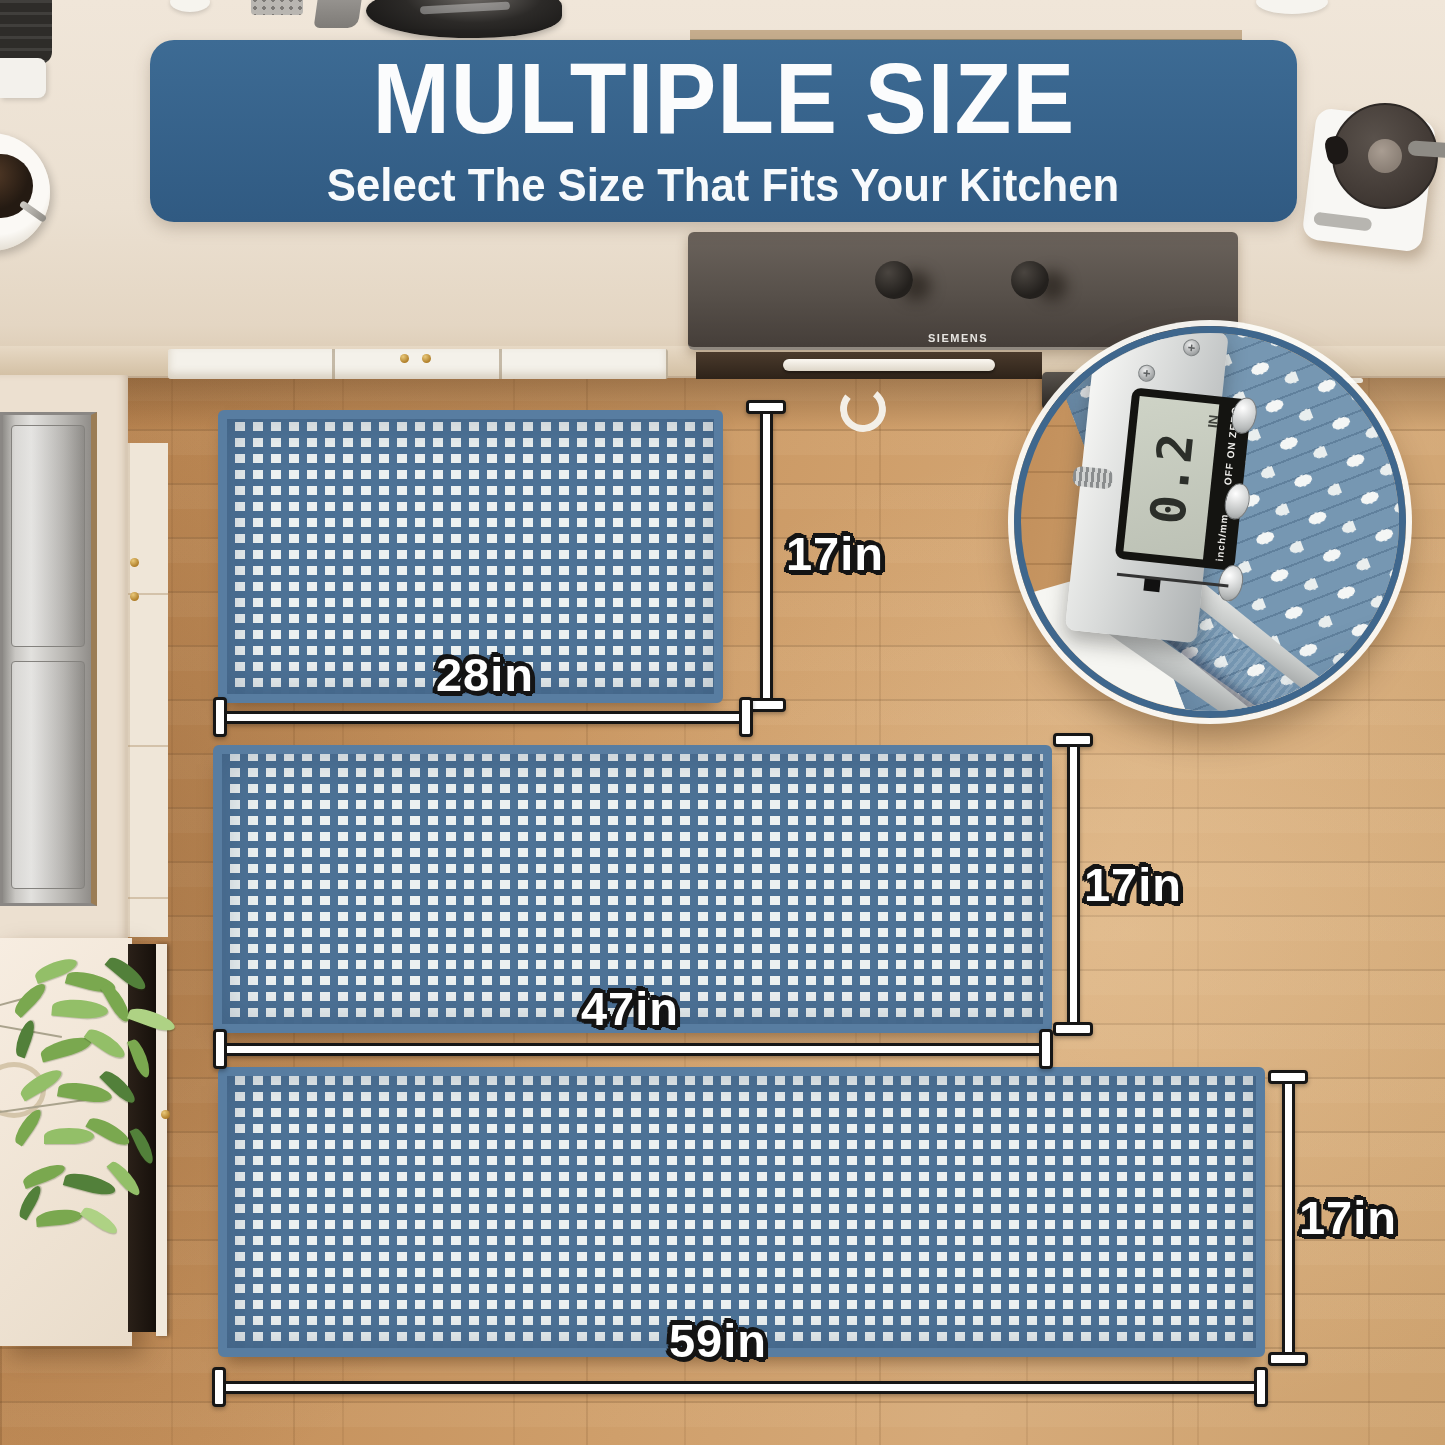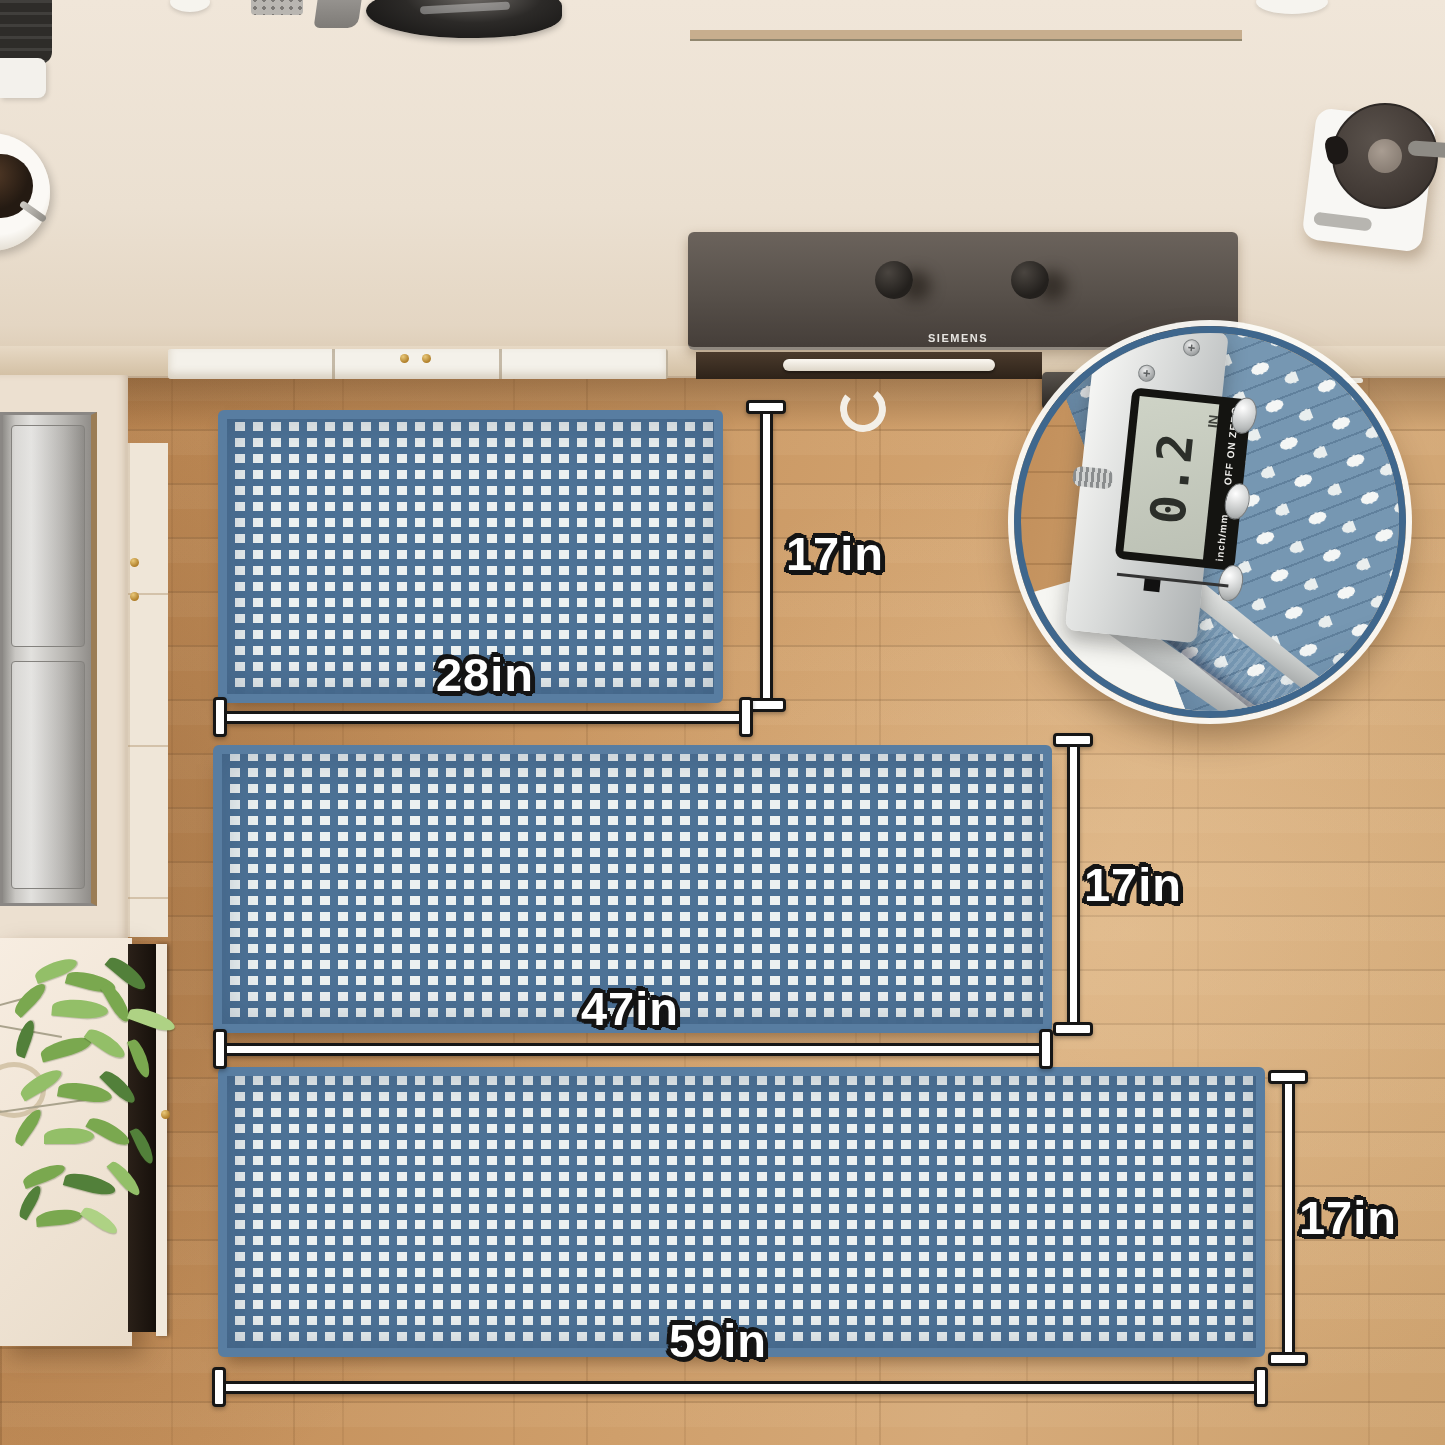--- a/index.html
+++ b/index.html
@@ -294,20 +294,24 @@
       <div class="leaf" style="left: 86px; top: 184px; width: 46px; height: 15px; background: rgb(122, 168, 79); transform: rotate(30deg);"></div>
       <div class="leaf" style="left: 124px; top: 200px; width: 38px; height: 12px; background: rgb(82, 128, 58); transform: rotate(65deg);"></div>
       <div class="leaf" style="left: 22px; top: 228px; width: 44px; height: 14px; background: rgb(122, 168, 79); transform: rotate(-20deg);"></div>
       <div class="leaf" style="left: 64px; top: 236px; width: 52px; height: 16px; background: rgb(82, 128, 58); transform: rotate(15deg);"></div>
       <div class="leaf" style="left: 104px; top: 232px; width: 42px; height: 13px; background: rgb(147, 191, 104); transform: rotate(50deg);"></div>
       <div class="leaf" style="left: 36px; top: 270px; width: 46px; height: 15px; background: rgb(122, 168, 79); transform: rotate(-5deg);"></div>
       <div class="leaf" style="left: 80px; top: 274px; width: 40px; height: 13px; background: rgb(174, 210, 132); transform: rotate(35deg);"></div>
       <div class="leaf" style="left: 12px; top: 256px; width: 36px; height: 12px; background: rgb(82, 128, 58); transform: rotate(-60deg);"></div>
     </div>
 
+  <div id="banner">
+    <div id="banner-title">MULTIPLE SIZE</div>
+    <div id="banner-subtitle">Select The Size That Fits Your Kitchen</div>
+  </div>
 
   <div id="mat-1" class="mat"></div>
   <div id="mat-2" class="mat"></div>
   <div id="mat-3" class="mat"></div>
 
   <div id="dim-v1" class="dim v">
       <div class="cap"></div>
       <div class="bar"></div>
       <div class="cap"></div>
     </div>

